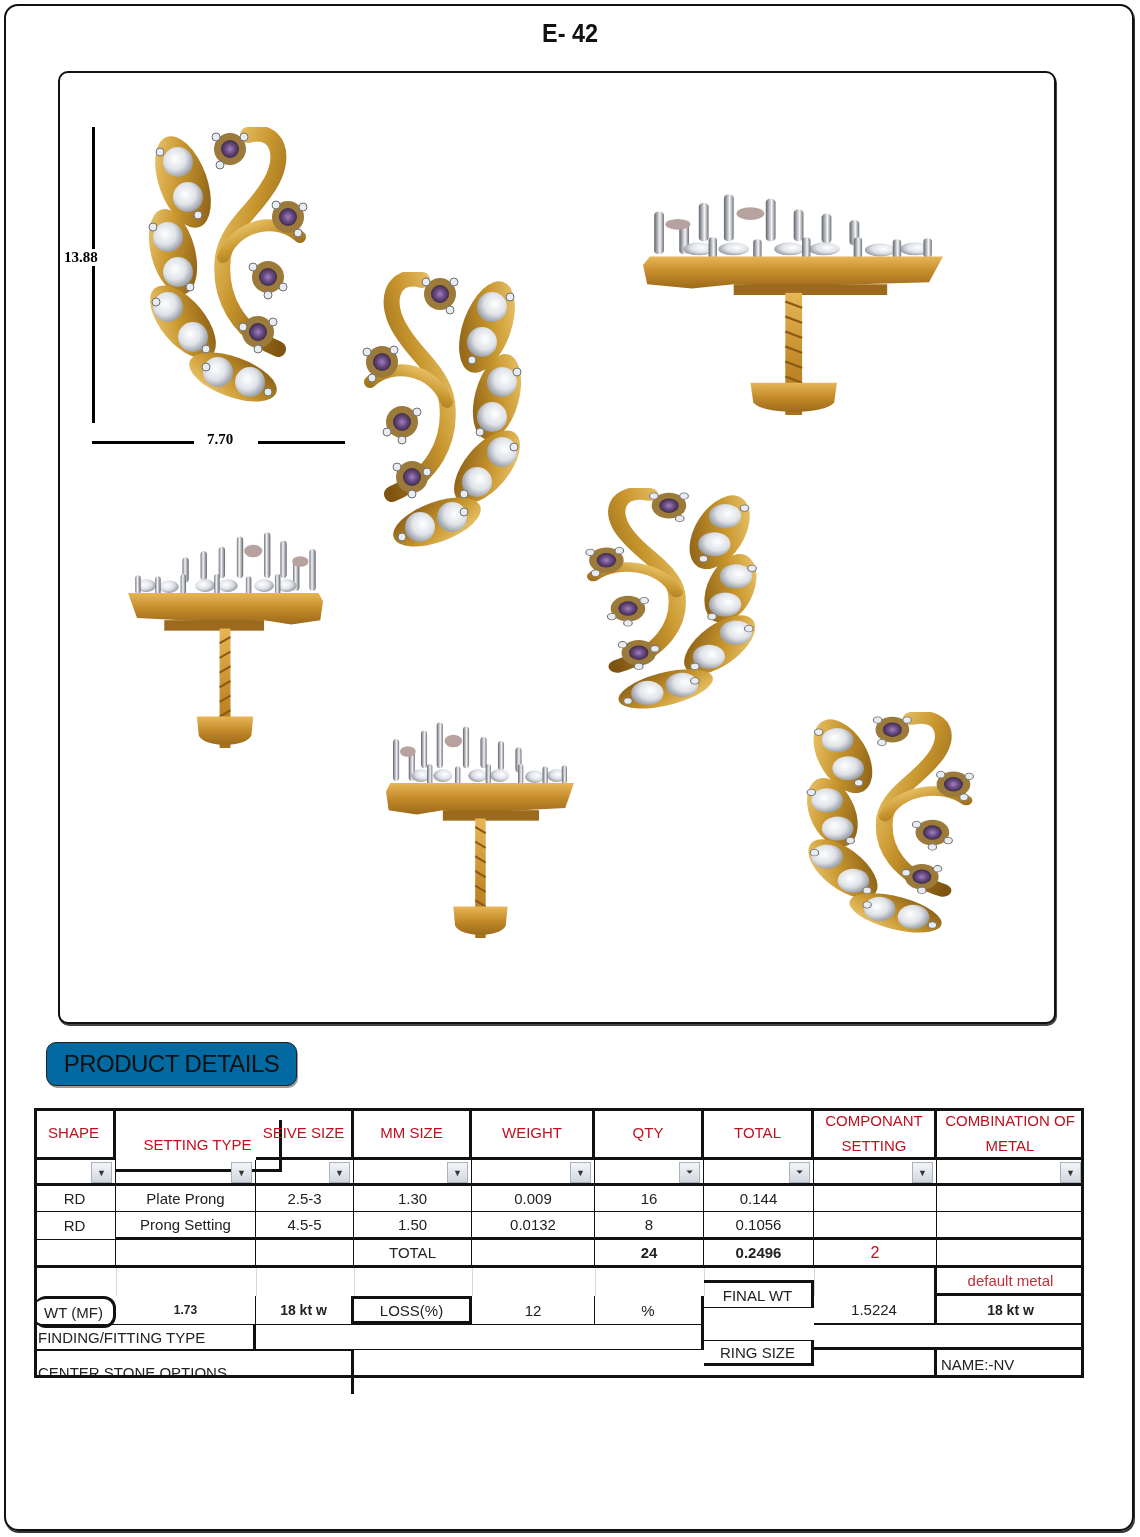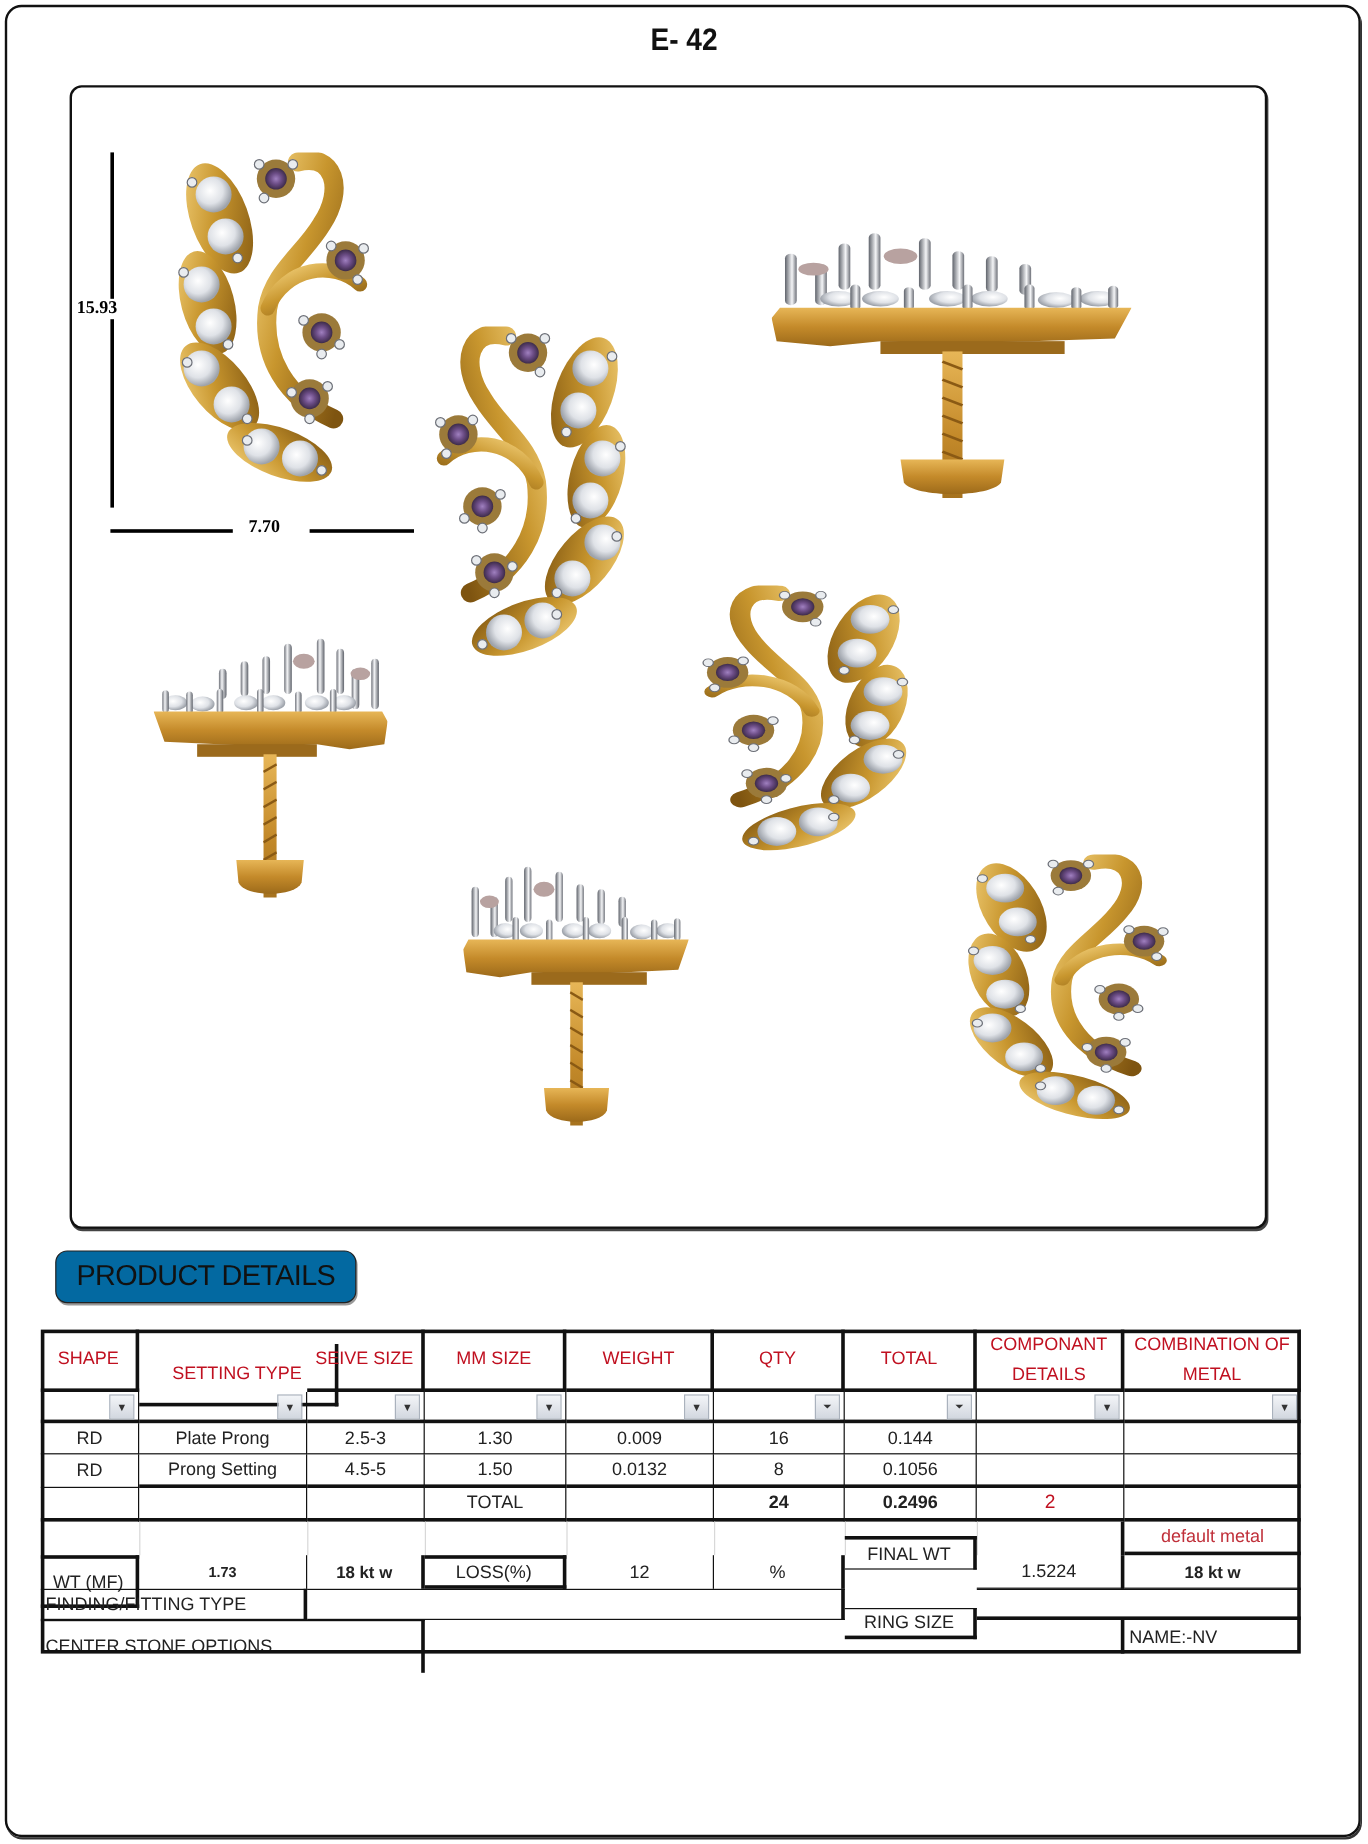--- a/index.html
+++ b/index.html
@@ -201,21 +201,21 @@
       </g>
 
       <path d="M76,180 L138,180 L136,198 C130,210 84,210 78,198 Z" fill="url(#goldside)"></path>
     </g>
   </defs>
 </svg>
 
 <div class="dim-v-line"></div>
 <div class="dim-h-line-left"></div>
 <div class="dim-h-line-right"></div>
-<div class="dim-label dim-height">15.93</div>
+<div class="dim-label dim-height">13.88</div>
 <div class="dim-label dim-width">7.70</div>
 
 <svg class="view" style="left:128px;top:127px;" width="190" height="280" viewBox="0 0 190 280">
   <use href="#earring-front"></use>
 </svg>
 
 <svg class="view" style="left:352px;top:272px;" width="190" height="280" viewBox="0 0 190 280">
   <g transform="translate(190,0) scale(-1,1)">
       <use href="#earring-front"></use>
     </g>
@@ -251,21 +251,21 @@
 
 <div class="table">
 
   <div class="cell hdr thick-b thick-r" style="left:0;top:0;width:82px;height:52px;">SHAPE</div>
   <div class="cell hdr thick-b thick-r" style="left:82px;top:12px;width:166px;height:52px;">SETTING  TYPE</div>
   <div class="cell hdr thick-b thick-r" style="left:222px;top:0;width:98px;height:52px;">SEIVE SIZE</div>
   <div class="cell hdr thick-b thick-r" style="left:320px;top:0;width:118px;height:52px;">MM SIZE</div>
   <div class="cell hdr thick-b thick-r" style="left:438px;top:0;width:123px;height:52px;">WEIGHT</div>
   <div class="cell hdr thick-b thick-r" style="left:561px;top:0;width:109px;height:52px;">QTY</div>
   <div class="cell hdr thick-b thick-r" style="left:670px;top:0;width:110px;height:52px;">TOTAL</div>
-  <div class="cell hdr thick-b thick-r" style="left:780px;top:0;width:123px;height:52px;padding:0 4px;">COMPONANT DETAILS</div>
+  <div class="cell hdr thick-b thick-r" style="left:780px;top:0;width:123px;height:52px;padding:0 4px;">COMPONANT SETTING</div>
   <div class="cell hdr thick-b" style="left:903px;top:0;width:147px;height:52px;padding:0 4px;">COMBINATION OF METAL</div>
 
   <div class="cell thick-b" style="left:0;top:52px;width:82px;height:26px;">
       <span class="filter-btn">▼</span>
     </div>
   <div class="cell thick-b" style="left:82px;top:52px;width:140px;height:26px;">
       <span class="filter-btn">▼</span>
     </div>
   <div class="cell thick-b" style="left:222px;top:52px;width:98px;height:26px;">
       <span class="filter-btn">▼</span>
@@ -322,21 +322,21 @@
   <div class="cell" style="left:0;top:160px;width:903px;height:28px;border-right:3px solid #111;border-bottom:none;"></div>
   <div class="gridfaint" style="left:82px;top:160px;width:1px;height:28px;"></div>
   <div class="gridfaint" style="left:222px;top:160px;width:1px;height:28px;"></div>
   <div class="gridfaint" style="left:320px;top:160px;width:1px;height:28px;"></div>
   <div class="gridfaint" style="left:438px;top:160px;width:1px;height:28px;"></div>
   <div class="gridfaint" style="left:561px;top:160px;width:1px;height:28px;"></div>
   <div class="gridfaint" style="left:670px;top:160px;width:1px;height:28px;"></div>
   <div class="gridfaint" style="left:780px;top:160px;width:1px;height:28px;"></div>
   <div class="cell thick-b default-metal" style="left:903px;top:160px;width:147px;height:28px;border-right:none;">default metal</div>
 
-  <div class="cell thick-r" style="left:0;top:188px;width:82px;height:44px;border-top:3px solid #111;border-bottom:3px solid #111;">WT (MF)</div>
+  <div class="cell thick-r" style="left:0;top:188px;width:82px;height:32px;border-top:3px solid #111;border-bottom:3px solid #111;border-radius:12px;">WT (MF)</div>
   <div class="cell bold" style="left:82px;top:188px;width:140px;height:28px;font-size:12px;border-bottom:none;">1.73</div>
   <div class="cell bold" style="left:222px;top:188px;width:98px;height:28px;font-size:14px;border-bottom:none;border-right:3px solid #111;">18 kt w</div>
   <div class="cell thick-r" style="left:320px;top:188px;width:118px;height:28px;border-top:3px solid #111;border-bottom:3px solid #111;">LOSS(%)</div>
   <div class="cell" style="left:438px;top:188px;width:123px;height:28px;border-bottom:none;">12</div>
   <div class="cell" style="left:561px;top:188px;width:109px;height:28px;border-bottom:none;border-right:3px solid #111;">%</div>
   <div class="cell thick-r" style="left:670px;top:172px;width:110px;height:28px;border-top:3px solid #111;">FINAL WT</div>
   <div class="cell" style="left:780px;top:188px;width:123px;height:28px;border-right:3px solid #111;">1.5224</div>
   <div class="cell bold" style="left:903px;top:188px;width:147px;height:28px;border-right:none;font-size:14px;">18 kt w</div>
 
   <div class="cell left thick-r" style="left:0;top:216px;width:222px;height:26px;border-top:1px solid #111;">FINDING/FITTING TYPE</div>

